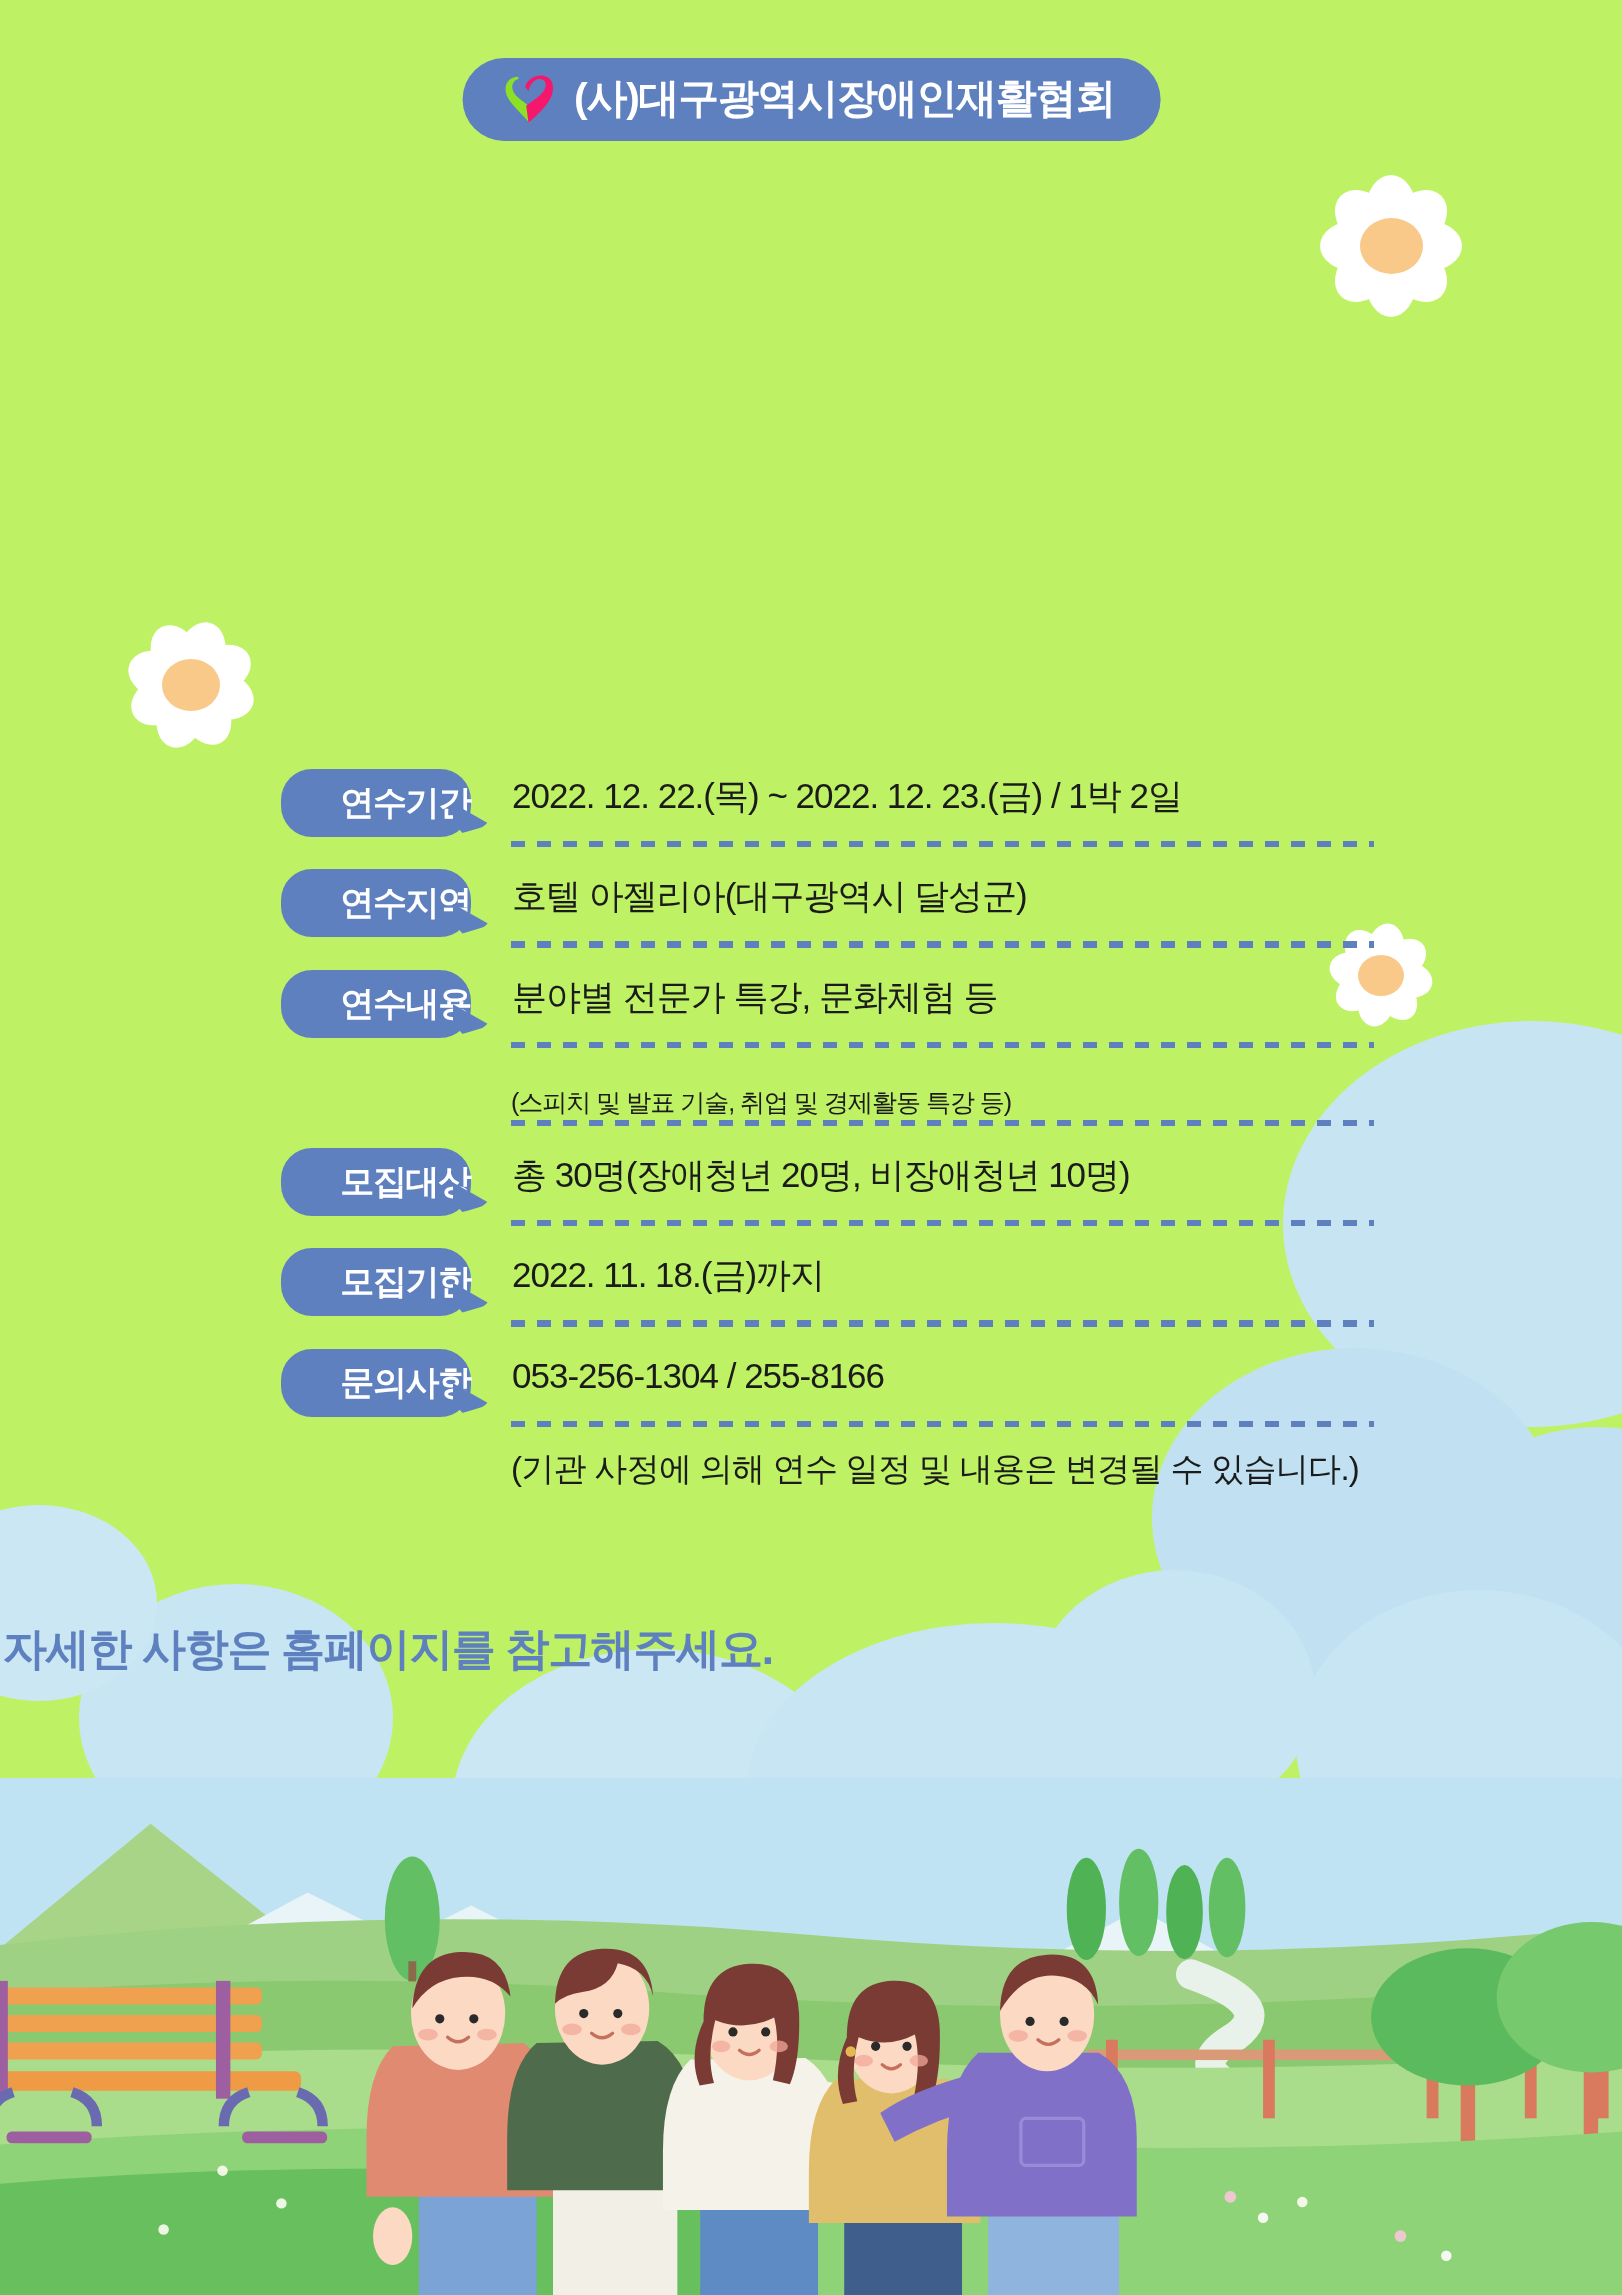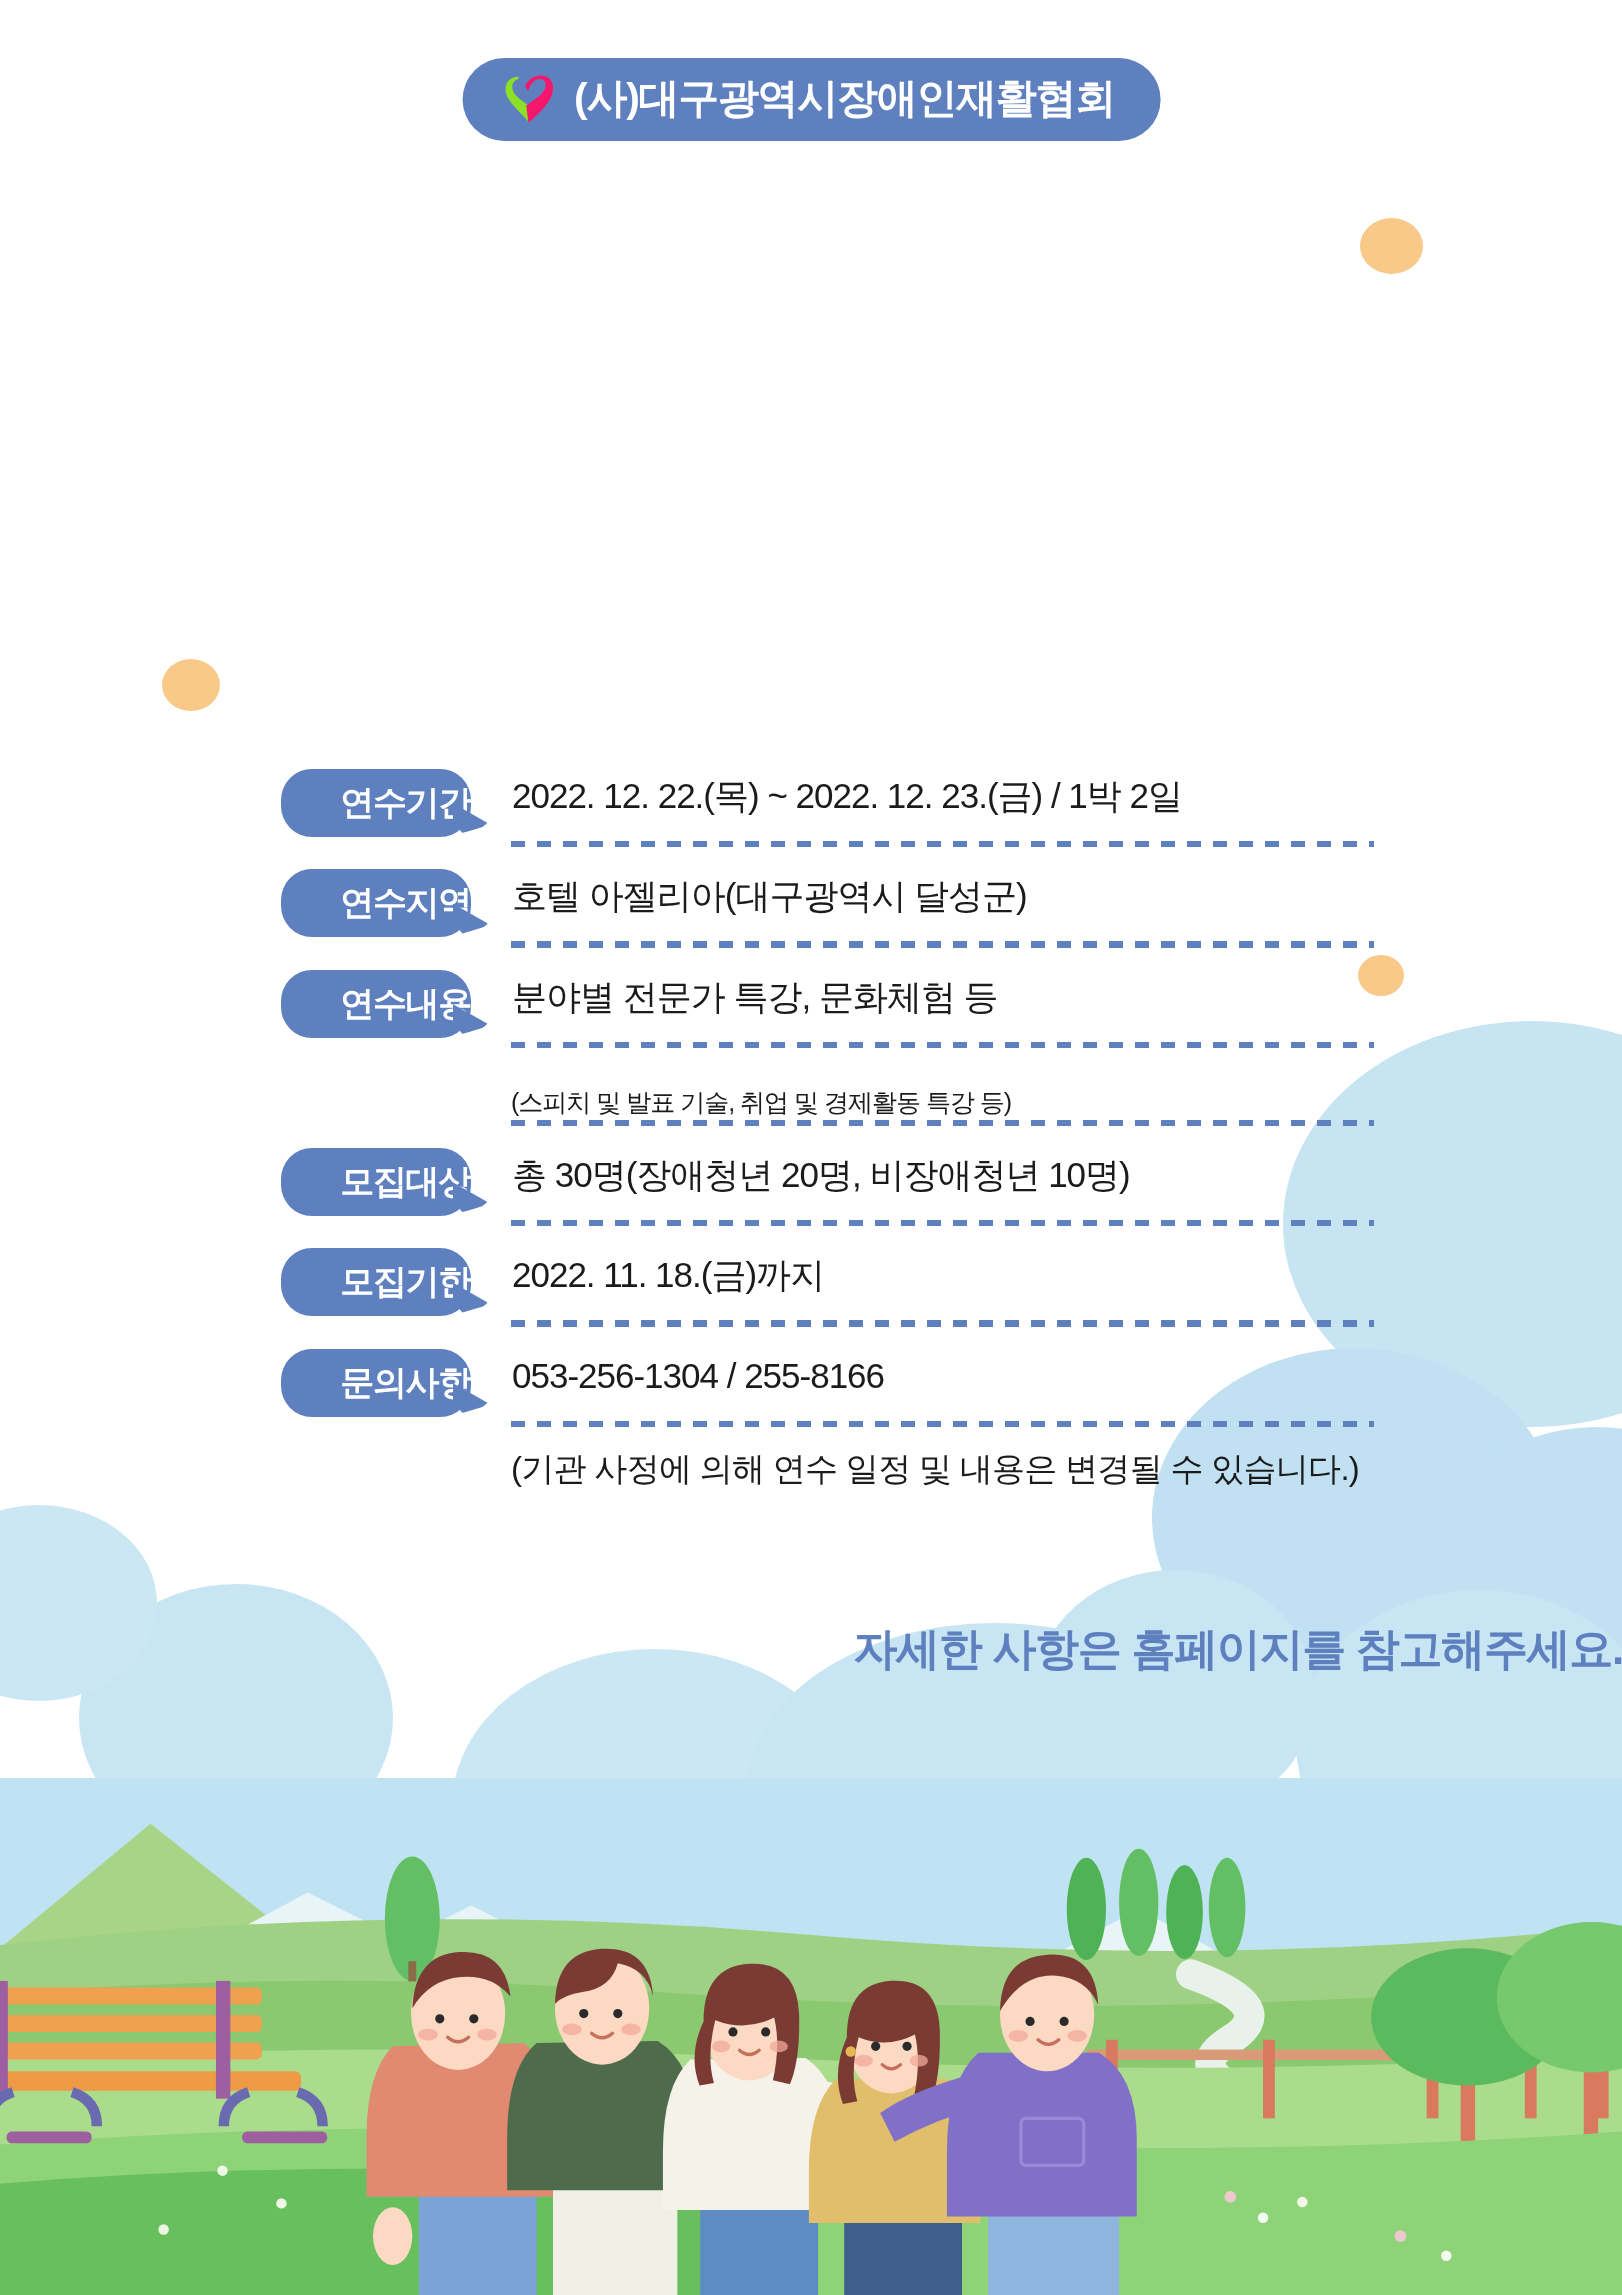--- a/index.html
+++ b/index.html
@@ -5,21 +5,21 @@
   html,body{margin:0;padding:0;}
   body{
     width:1623px;height:2295px;
     font-family:"Liberation Sans","DejaVu Sans",sans-serif;
     background:#d7ecf7;
     overflow:hidden;
   }
   .poster{
     position:relative;
     width:1623px;height:2295px;
-    background:#ffffff;
+    background:#bef264;
     overflow:hidden;
   }
 
   
   .bg-layer{position:absolute;inset:0;overflow:hidden;}
   .bg-blob{position:absolute;border-radius:50%;}
 
   
   .daisy{position:absolute;}
   .daisy .petal{
@@ -105,21 +105,21 @@
   .row-extra{padding-left:230px;}
   .row-extra .value{padding-left:0;font-size:25px;}
 
   .note{
     margin-left:230px;margin-top:20px;
     font-size:33px;color:#1b1b1b;letter-spacing:-0.7px;
   }
 
   
   .footer{
-    position:absolute;left:12px;right:0;top:1623px;text-align:right;
+    position:absolute;left:3px;right:0;top:1623px;text-align:left;
     color:#5e80bf;font-weight:bold;letter-spacing:-1.3px;
   }
   .f1{font-size:44px;line-height:1.18;}
   .f2{font-size:44px;line-height:1.18;}
 
   
   .illus{
     position:absolute;left:0;bottom:0;width:1623px;height:517px;
   }
 </style>

